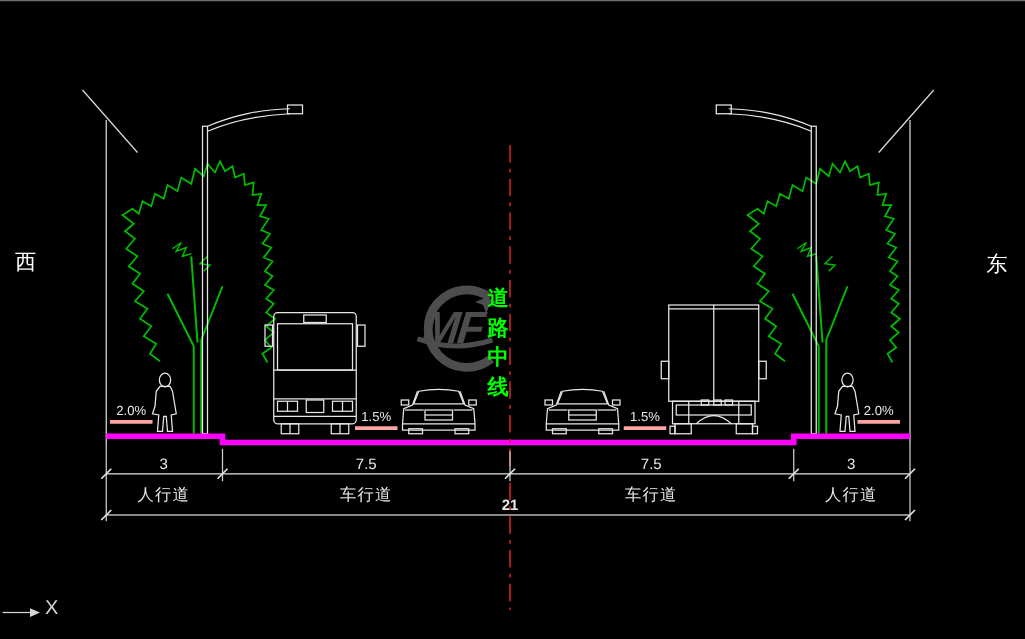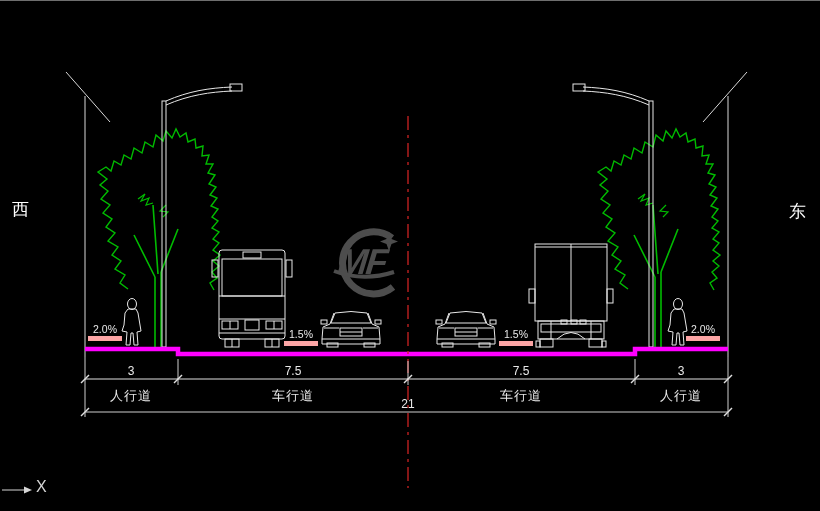--- a/index.html
+++ b/index.html
@@ -6,22 +6,22 @@
   #canvas{
     position:relative;width:820px;height:511px;background:#000;overflow:hidden;
     border-top:1px solid #6e6e6e;
     font-family:"Liberation Sans","DejaVu Sans",sans-serif;
   }
   #canvas svg{position:absolute;left:0;top:0;z-index:2;}
   .lbl{position:absolute;color:#e8e8e8;white-space:nowrap;z-index:3;text-align:center;}
   .dir{font-size:17px;color:#fff;letter-spacing:1px;}
   .dimval{font-size:12px;width:40px;}
   .roadlbl{font-size:13px;width:60px;letter-spacing:1px;}
-  .slope{font-size:10.5px;width:34px;border-bottom:5px solid #fca5a5;padding-bottom:1px;}
-  .total{font-size:12px;width:30px;}
+  .slope{font-size:10.5px;width:34px;border-bottom:3px solid #fca5a5;padding-bottom:1px;}
+  .total{font-size:12px;width:30px;font-weight:bold;}
   .centerline-label{
     position:absolute;left:389px;top:226px;width:19px;z-index:3;
     color:#00ff00;font-size:17px;line-height:23.5px;word-break:break-all;text-align:center;font-weight:bold;
   }
   .wm{position:absolute;z-index:1;color:#4d4d4d;font-weight:bold;}
   .wm-brand{left:374px;top:226px;font-size:37px;letter-spacing:7px;}
   .wm-url{left:367px;top:257px;font-size:17px;letter-spacing:1px;}
   .wm-logo{left:338px;top:240px;font-size:36px;font-style:italic;letter-spacing:-2px;transform:skewX(-6deg);}
   .ucs-x{position:absolute;left:36px;top:477px;font-size:16px;color:#d5d5d5;z-index:3;}
 </style>
@@ -174,20 +174,21 @@
 
     <g stroke="#d5d5d5" fill="#d5d5d5">
       <line x1="2" y1="489" x2="24" y2="489"></line>
       <polygon points="24,485.5 32,489 24,492.5" stroke="none"></polygon>
     </g>
   </svg>
 
   <div class="lbl dir" style="left:12px;top:197px;">西</div>
   <div class="lbl dir" style="left:789px;top:199px;">东</div>
 
+  <div class="centerline-label">道路中线</div>
 
   <div class="lbl slope" style="left:88px;top:322px;">2.0%</div>
   <div class="lbl slope" style="left:284px;top:327px;">1.5%</div>
   <div class="lbl slope" style="left:499px;top:327px;">1.5%</div>
   <div class="lbl slope" style="left:686px;top:322px;">2.0%</div>
 
   <div class="lbl dimval" style="left:111px;top:363px;">3</div>
   <div class="lbl dimval" style="left:273px;top:363px;">7.5</div>
   <div class="lbl dimval" style="left:501px;top:363px;">7.5</div>
   <div class="lbl dimval" style="left:661px;top:363px;">3</div>

